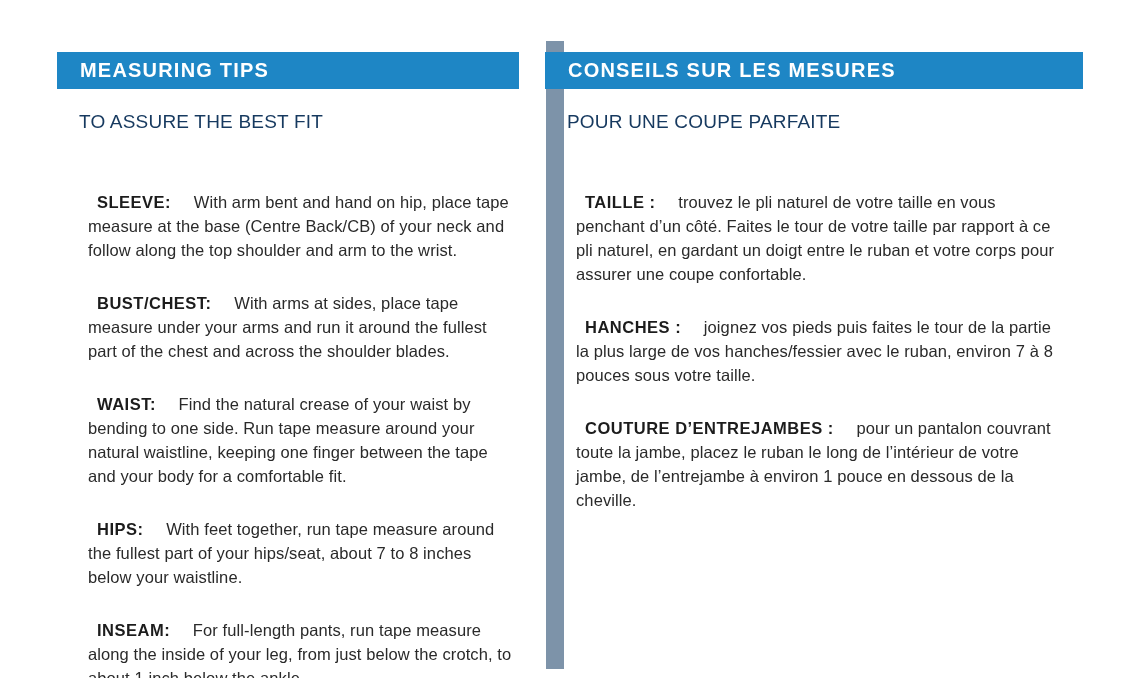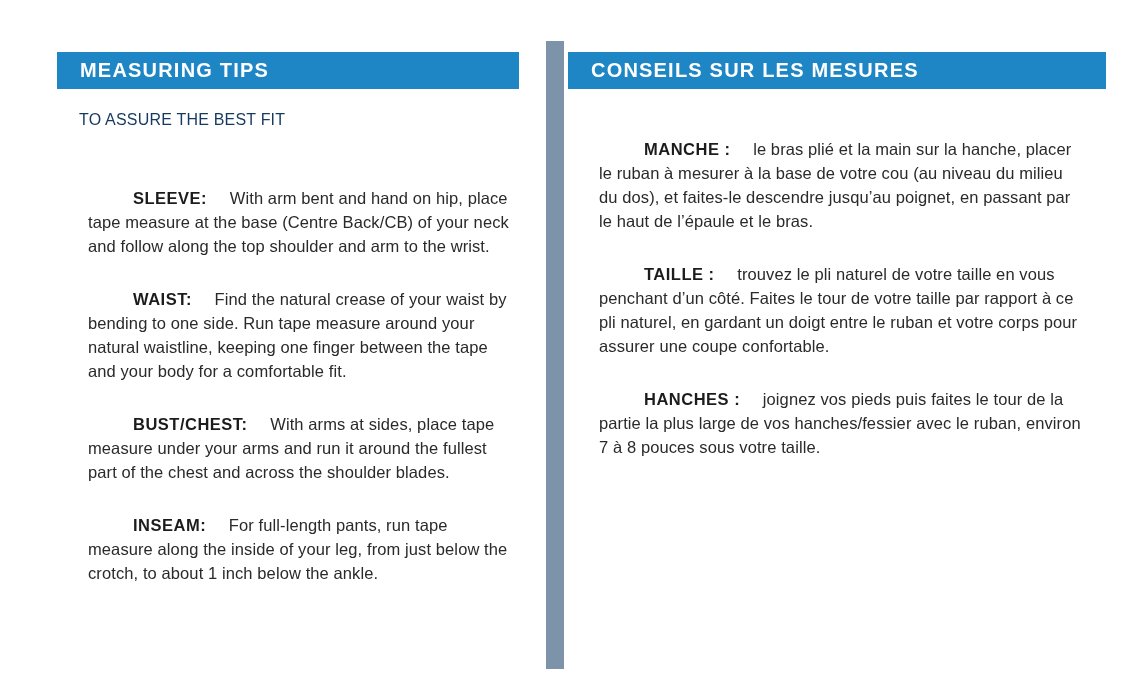--- a/index.html
+++ b/index.html
@@ -20,56 +20,55 @@
   }
   .page{
     position:relative;
     width:1130px;height:678px;
   }
   .col{
     position:absolute;
     top:25px;
   }
   .col-left{ left:30px;  width:480px; }
-  .col-right{ left:541px; width:556px; }
+  .col-right{ left:518px; width:556px; }
   .bar{
     background:var(--accent-blue);
     height:37px;
     display:flex;
     align-items:center;
     padding-left:14px;
   }
   .bar-title{
     color:#ffffff;
     font-weight:bold;
     font-size:20px;
     letter-spacing:1.2px;
   }
   .subtitle{
     color:var(--navy);
-    font-size:16px;
+    font-size:19px;
     letter-spacing:0.2px;
     margin:13px 0 12px 13px;
   }
   .paras{
     margin:30px 0 0 13px;
   }
   .col-left  .paras{ width:465px; }
   .col-right .paras{ width:520px; }
   .paras p{
     font-size:16.5px;
     line-height:24px;
     margin-bottom:11px;
     letter-spacing:0.1px;
   }
   .paras p b{
     color:var(--label-text);
     font-weight:bold;
     letter-spacing:0.03em;
-    margin-left:36px;
   }
   .divider{
     position:absolute;
     left:528px;
     top:23px;
     width:2.5px;
     height:628px;
     background:var(--divider);
   }
 </style>
@@ -78,32 +77,34 @@
 
 <div class="page">
 
   <div class="col col-left">
     <div class="bar">
       <span class="bar-title">MEASURING TIPS</span>
     </div>
     <div class="subtitle">TO ASSURE THE BEST FIT</div>
     <div class="paras">
       <p><b>SLEEVE:</b> <span>With arm bent and hand on hip, place tape measure at the base (Centre Back/CB) of your neck and follow along the top shoulder and arm to the wrist.</span></p>
+      <p><b>BUST/CHEST:</b> <span>With arms at sides, place tape measure under your arms and run it around the fullest part of the chest and across the shoulder blades.</span></p>
       <p><b>WAIST:</b> <span>Find the natural crease of your waist by bending to one side. Run tape measure around your natural waistline, keeping one finger between the tape and your body for a comfortable fit.</span></p>
-      <p><b>BUST/CHEST:</b> <span>With arms at sides, place tape measure under your arms and run it around the fullest part of the chest and across the shoulder blades.</span></p>
+      <p><b>HIPS:</b> <span>With feet together, run tape measure around the fullest part of your hips/seat, about 7 to 8 inches below your waistline.</span></p>
       <p><b>INSEAM:</b> <span>For full-length pants, run tape measure along the inside of your leg, from just below the crotch, to about 1 inch below the ankle.</span></p>
     </div>
   </div>
 
   <div class="divider"></div>
 
   <div class="col col-right">
     <div class="bar">
       <span class="bar-title">CONSEILS SUR LES MESURES</span>
     </div>
+    <div class="subtitle">POUR UNE COUPE PARFAITE</div>
     <div class="paras">
-      <p><b>MANCHE :</b> <span>le bras plié et la main sur la hanche, placer le ruban à mesurer à la base de votre cou (au niveau du milieu du dos), et faites-le descendre jusqu’au poignet, en passant par le haut de l’épaule et le bras.</span></p>
       <p><b>TAILLE :</b> <span>trouvez le pli naturel de votre taille en vous penchant d’un côté. Faites le tour de votre taille par rapport à ce pli naturel, en gardant un doigt entre le ruban et votre corps pour assurer une coupe confortable.</span></p>
       <p><b>HANCHES :</b> <span>joignez vos pieds puis faites le tour de la partie la plus large de vos hanches/fessier avec le ruban, environ 7 à 8 pouces sous votre taille.</span></p>
+      <p><b>COUTURE D’ENTREJAMBES :</b> <span>pour un pantalon couvrant toute la jambe, placez le ruban le long de l’intérieur de votre jambe, de l’entrejambe à environ 1 pouce en dessous de la cheville.</span></p>
     </div>
   </div>
 
 </div>
 
 </body></html>

